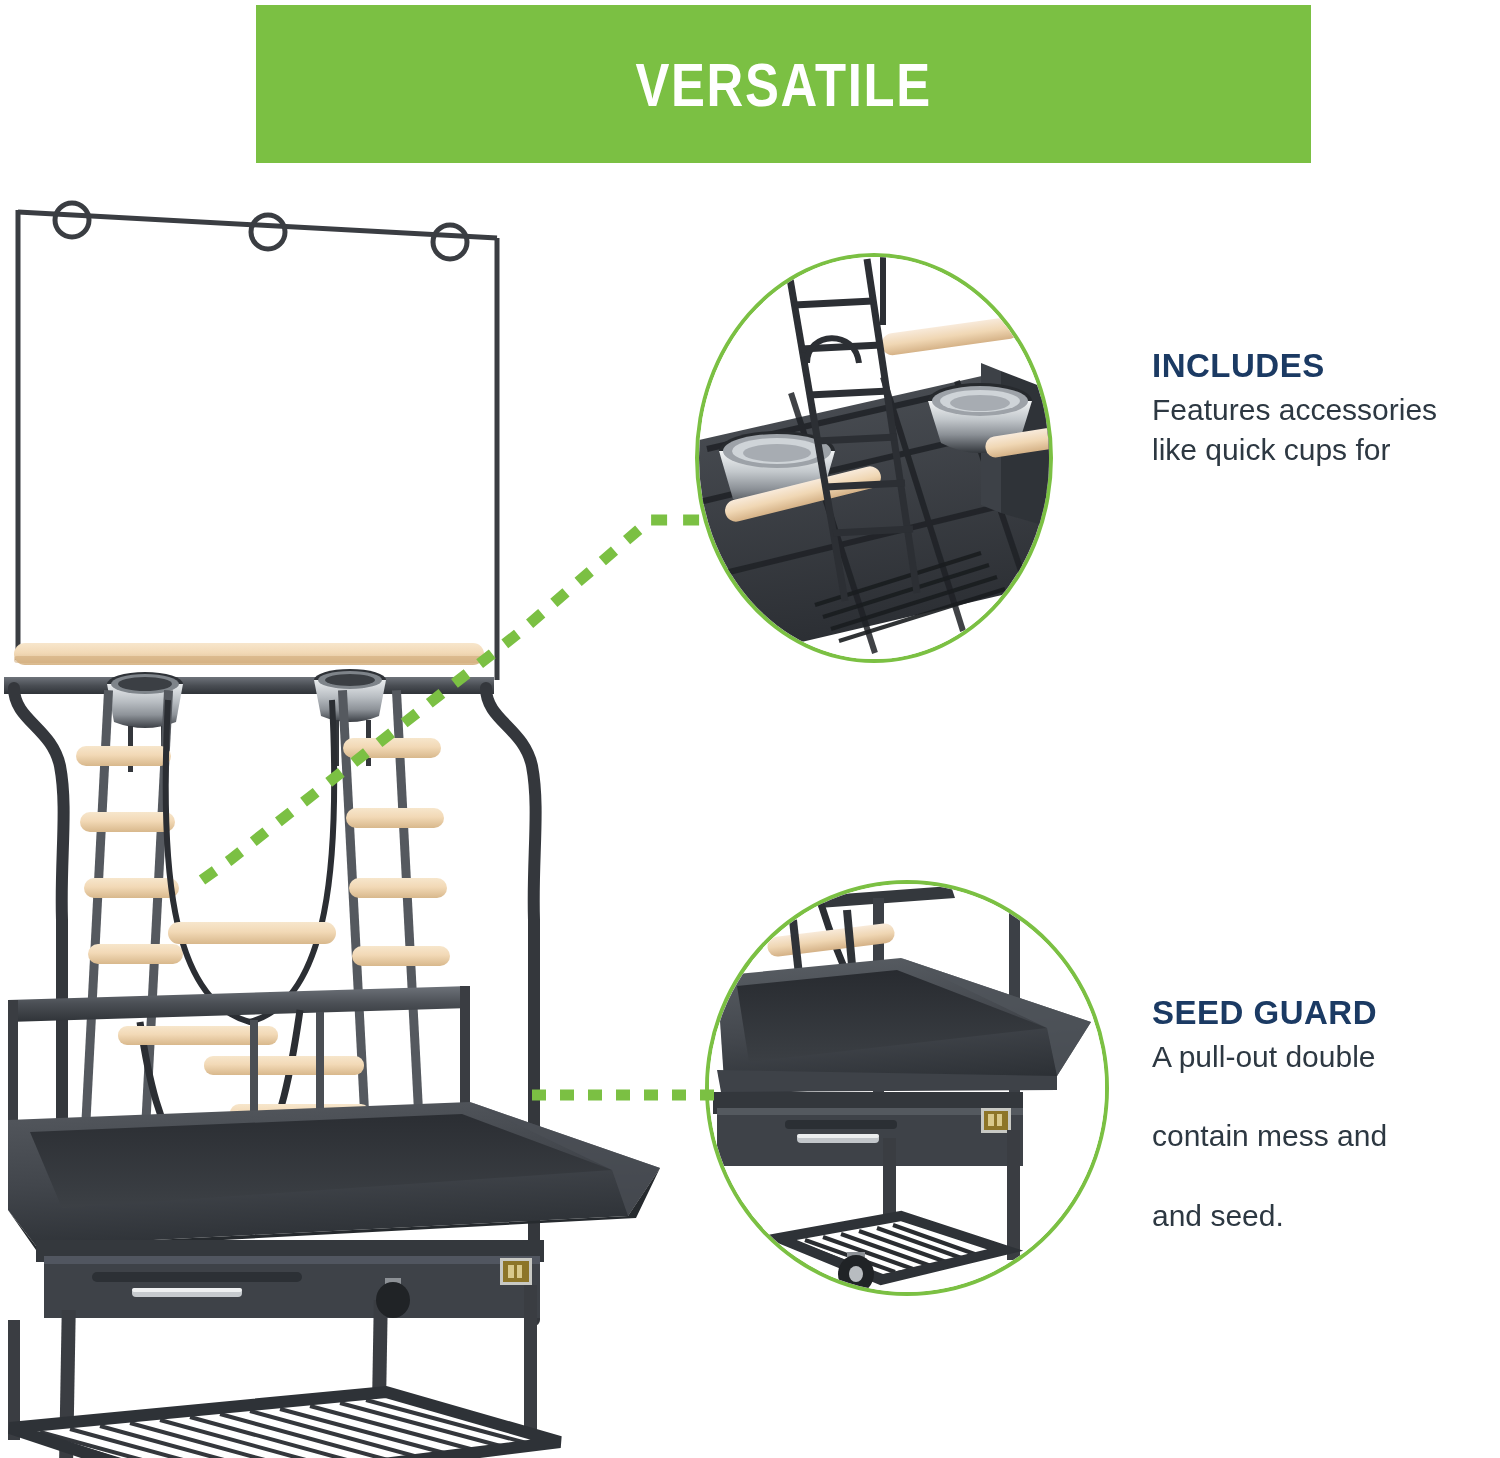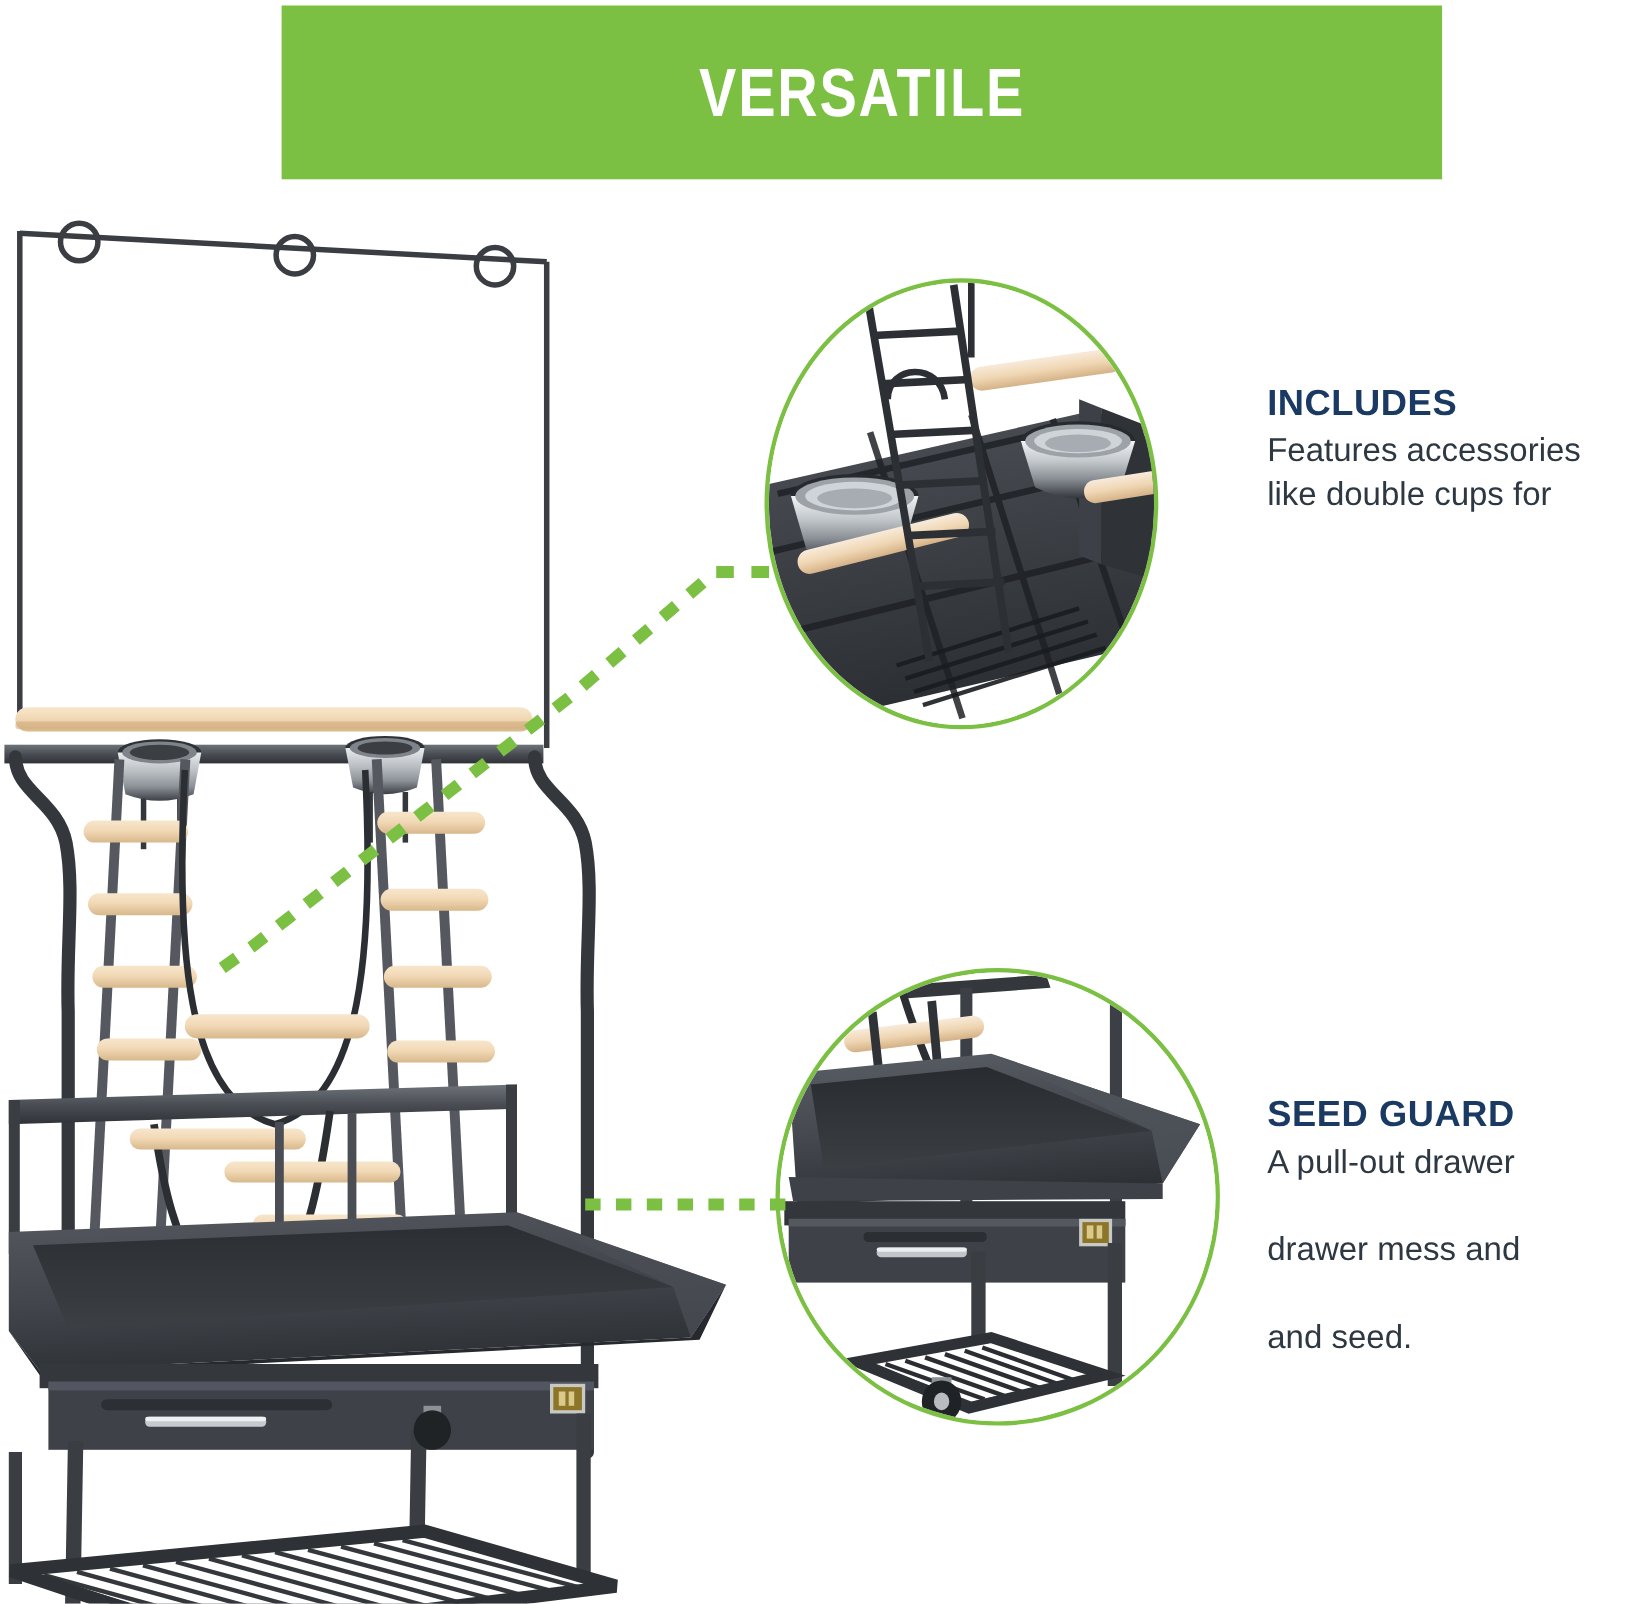--- a/index.html
+++ b/index.html
@@ -409,26 +409,26 @@
 <div class="connector conn-bot">
   <svg viewBox="0 0 200 30" width="200" height="30" xmlns="http://www.w3.org/2000/svg">
     <line x1="2" y1="15" x2="198" y2="15" stroke="#7BC043" stroke-width="11" stroke-dasharray="14 14"></line>
   </svg>
 </div>
 
 <div class="feature includes">
   <h2 class="feature-title">INCLUDES</h2>
   <p class="feature-body">
     <span>Features accessories</span><br>
-    <span>like double cups for</span><br>
+    <span>like quick cups for</span><br>
   </p>
 </div>
 
 <div class="feature seedguard">
   <h2 class="feature-title">SEED GUARD</h2>
   <p class="feature-body">
-    <span>A pull-out drawer</span><br>
+    <span>A pull-out double</span><br>
     <br>
-    <span>drawer mess and</span><br>
+    <span>contain mess and</span><br>
     <br>
     <span>and seed.</span>
   </p>
 </div>
 
 </body></html>

